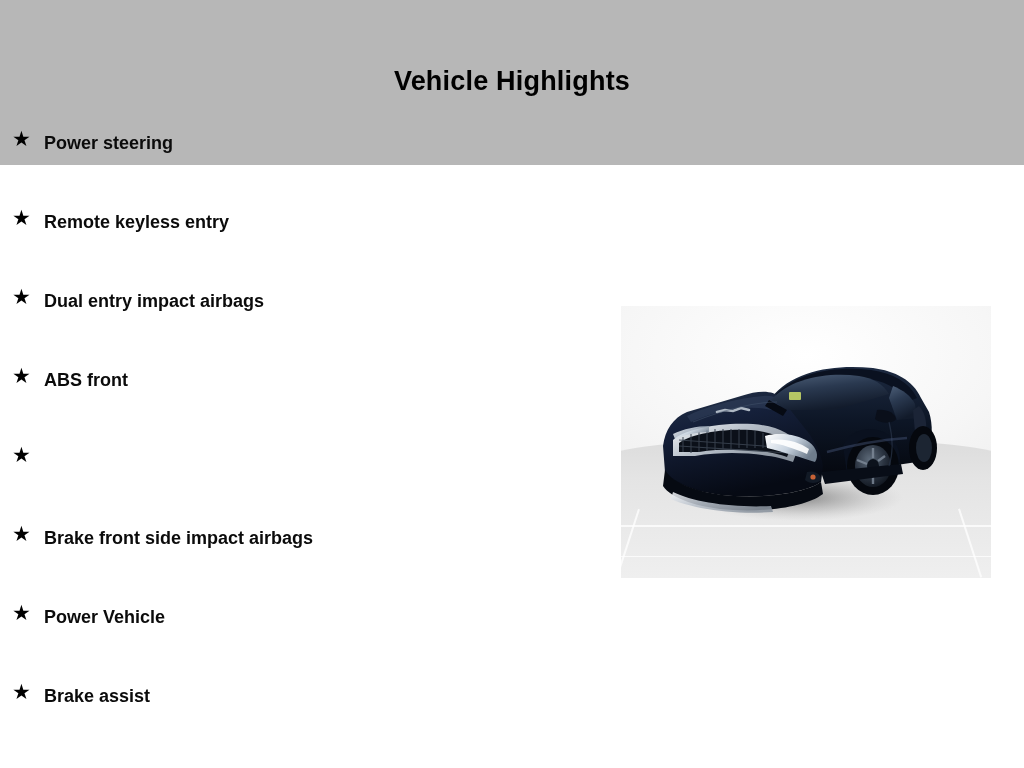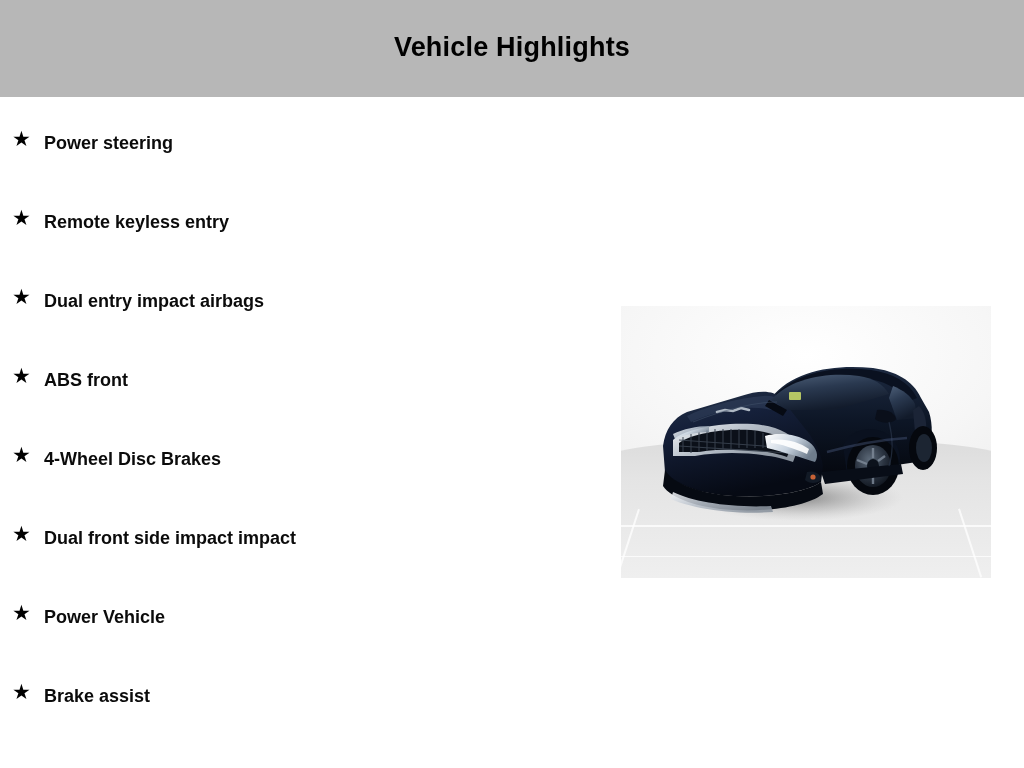--- a/index.html
+++ b/index.html
@@ -19,21 +19,21 @@
     height: 768px;
     background: #ffffff;
   }
 
   
   .header {
     position: absolute;
     left: 0;
     top: 0;
     width: 1024px;
-    height: 97px;
+    height: 165px;
     background: #b7b7b7;
     display: flex;
     align-items: center;
     justify-content: center;
   }
   .header-title {
     font-size: 27px;
     font-weight: bold;
     color: #000000;
     letter-spacing: 0.2px;
@@ -154,25 +154,24 @@
     <li class="highlight-item">
       <span class="bullet-star">★</span>
       <span class="highlight-label">Dual entry impact airbags</span>
     </li>
     <li class="highlight-item">
       <span class="bullet-star">★</span>
       <span class="highlight-label">ABS front</span>
     </li>
     <li class="highlight-item">
       <span class="bullet-star">★</span>
-      <span class="highlight-label">4-Wheel Disc Brakes</span>
-    </li>
-    <li class="highlight-item">
-      <span class="bullet-star">★</span>
-      <span class="highlight-label">Dual front side impact impact</span>
+    </li>
+    <li class="highlight-item">
+      <span class="bullet-star">★</span>
+      <span class="highlight-label">Brake front side impact airbags</span>
     </li>
     <li class="highlight-item">
       <span class="bullet-star">★</span>
       <span class="highlight-label">Power Vehicle</span>
     </li>
     <li class="highlight-item">
       <span class="bullet-star">★</span>
       <span class="highlight-label">Brake assist</span>
     </li>
   </ul>

